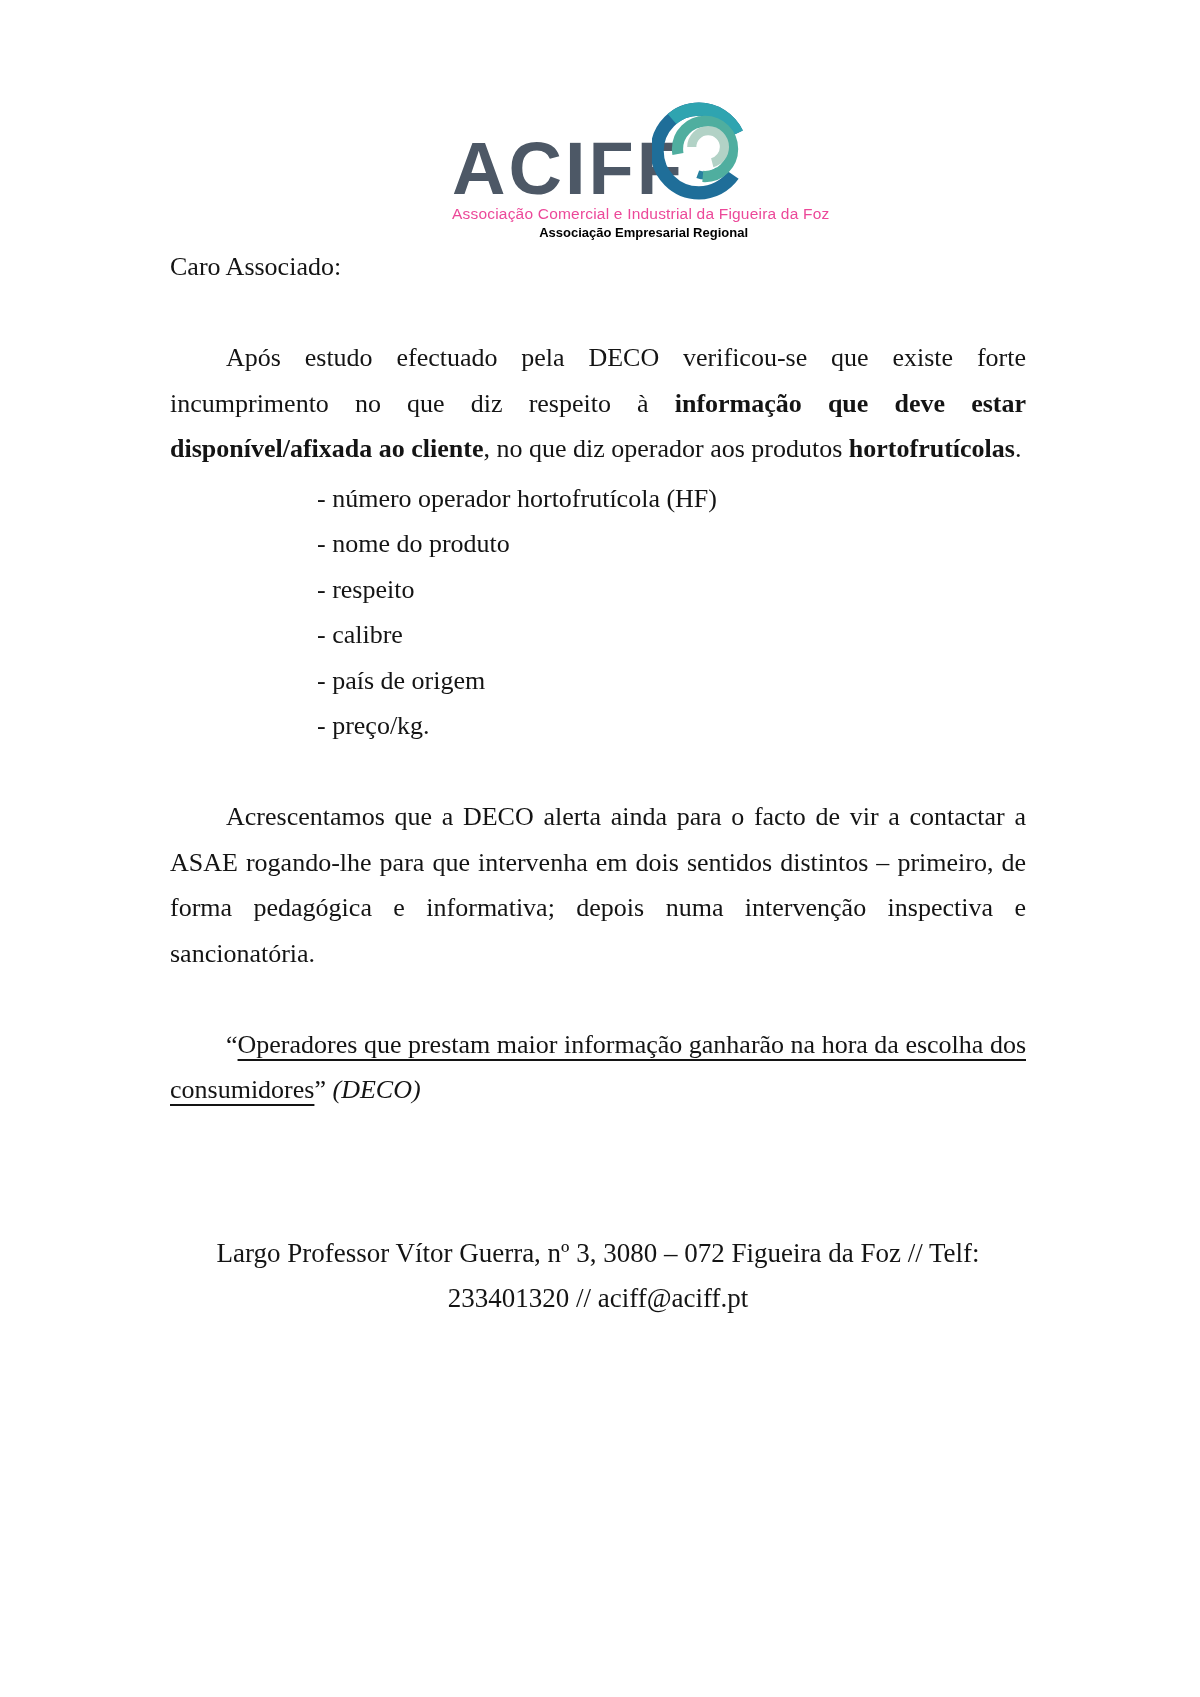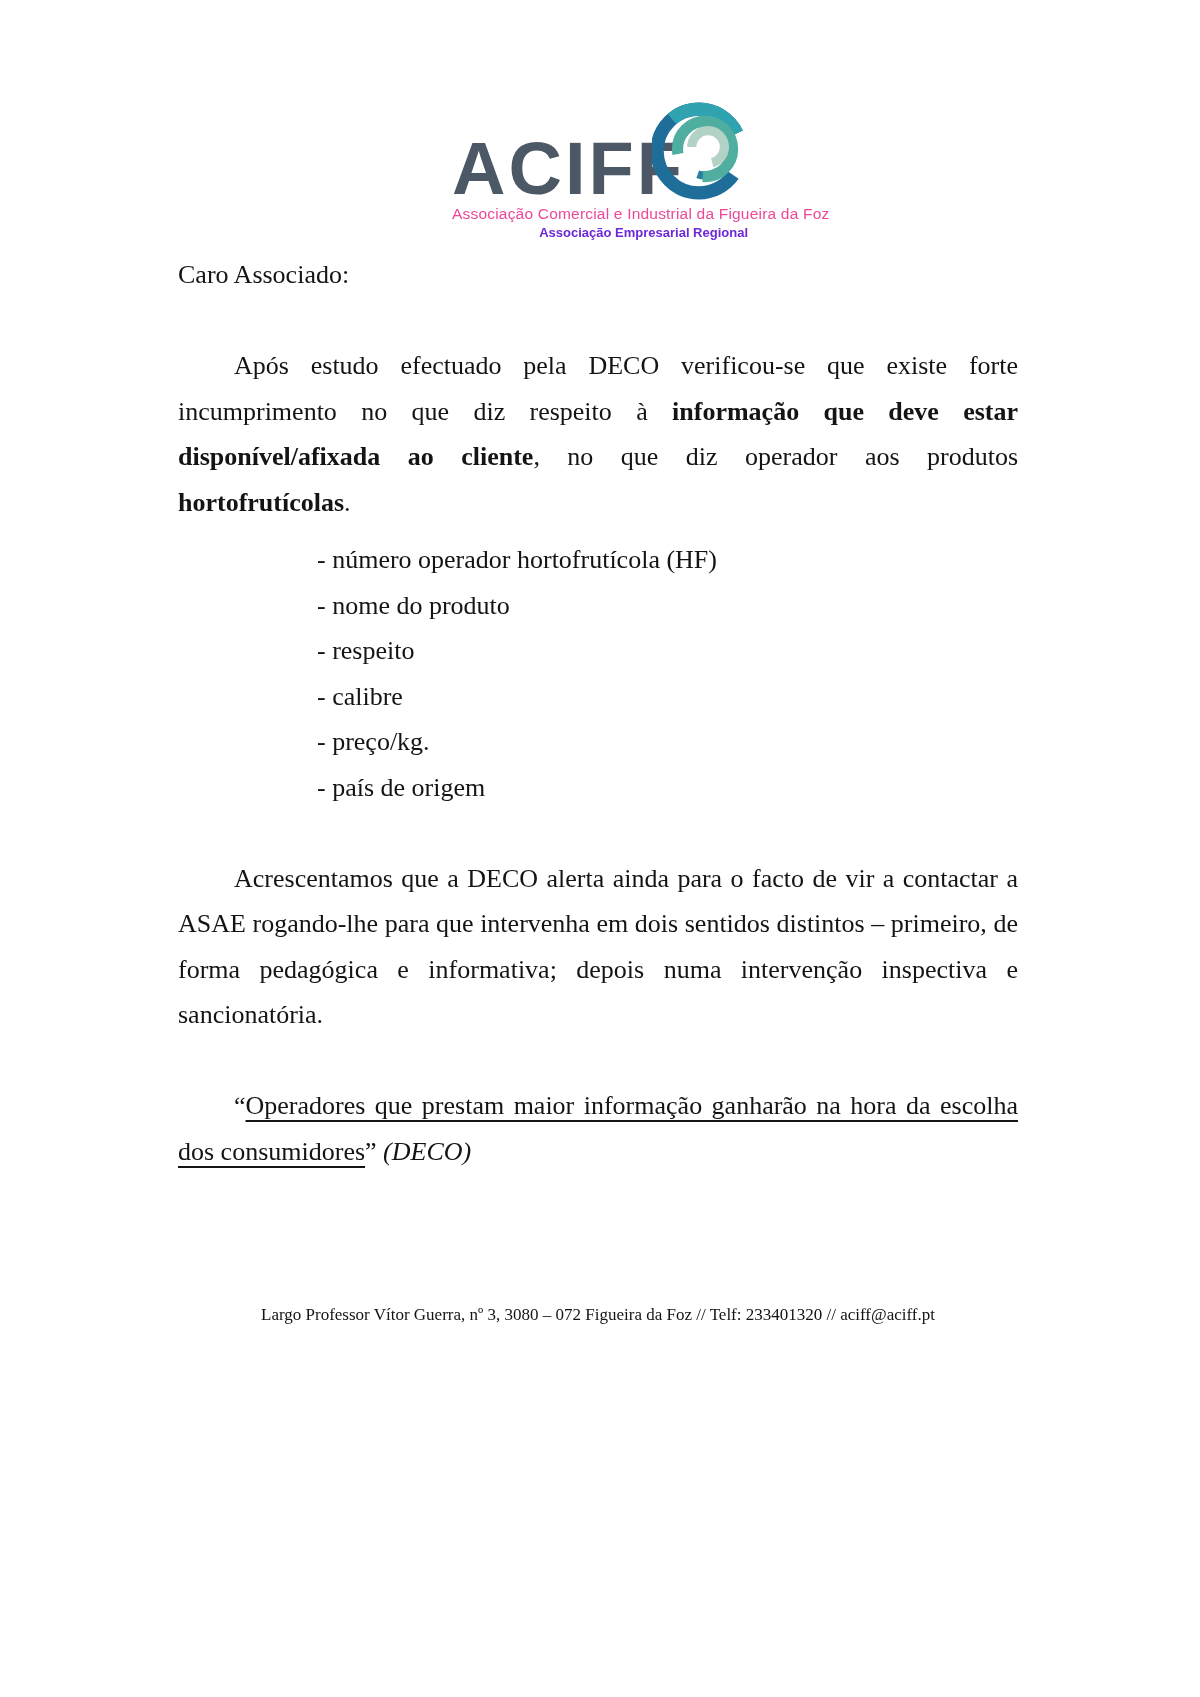--- a/index.html
+++ b/index.html
@@ -49,51 +49,51 @@
     letter-spacing: 0.2px;
     color: #ec4899;
     white-space: nowrap;
     text-align: center;
   }
   .logo-subtagline {
     margin-top: 2px;
     font-family: "Liberation Sans", sans-serif;
     font-size: 13px;
     font-weight: bold;
-    color: #6d28d9;
+    color: #000000;
     text-align: right;
     white-space: nowrap;
   }
 
   
   .content {
     --lh: 45.5px;
     padding: 0 170px 0 166px;
     font-size: 26px;
     line-height: var(--lh);
   }
   .salutation { margin-top: 64px; }
   .para {
-    margin: 12px;
+    margin: 4px;
     text-align: justify;
     text-indent: 56px;
   }
   .gap-above { margin-top: var(--lh); }
   .req-list { margin: 1px; }
   .req-item { margin-left: 150px; }
   .quote u {
     text-underline-offset: 6px;
     text-decoration-thickness: 2px;
   }
   .quote em { font-style: italic; }
   .signoff { margin-top: 110px; }
   .footer {
     margin-top: 118px;
     text-align: center;
-    font-size: 17px;
+    font-size: 27px;
     text-indent: 0;
   }
   b { font-weight: bold; }
 </style>
 </head>
 <body>
 
 <div class="page">
 
   <div class="logo">
@@ -121,22 +121,22 @@
     <p class="para salutation" style="text-indent:0;">Caro Associado:</p>
 
     <p class="para gap-above"><span>Após estudo efectuado pela DECO verificou-se que existe forte incumprimento no que diz respeito à </span><b>informação que deve estar disponível/afixada ao cliente</b><span>, no que diz operador aos produtos </span><b>hortofrutícolas</b><span>.</span></p>
 
 
     <div class="req-list">
       <div class="req-item">- número operador hortofrutícola (HF)</div>
       <div class="req-item">- nome do produto</div>
       <div class="req-item">- respeito</div>
       <div class="req-item">- calibre</div>
+      <div class="req-item">- país de origem</div>
       <div class="req-item">- preço/kg.</div>
-      <div class="req-item">- país de origem</div>
     </div>
 
     <p class="para gap-above">Acrescentamos que a DECO alerta ainda para o facto de vir a contactar a ASAE rogando-lhe para que intervenha em dois sentidos distintos – primeiro, de forma pedagógica e informativa; depois numa intervenção inspectiva e sancionatória.</p>
 
     <p class="para gap-above quote"><span>“</span><u>Operadores que prestam maior informação ganharão na hora da escolha dos consumidores</u><span>” </span><em>(DECO)</em></p>
 
 
     <p class="para footer">Largo Professor Vítor Guerra, nº 3, 3080 – 072 Figueira da Foz // Telf: 233401320 // aciff@aciff.pt</p>
 
   </div>

